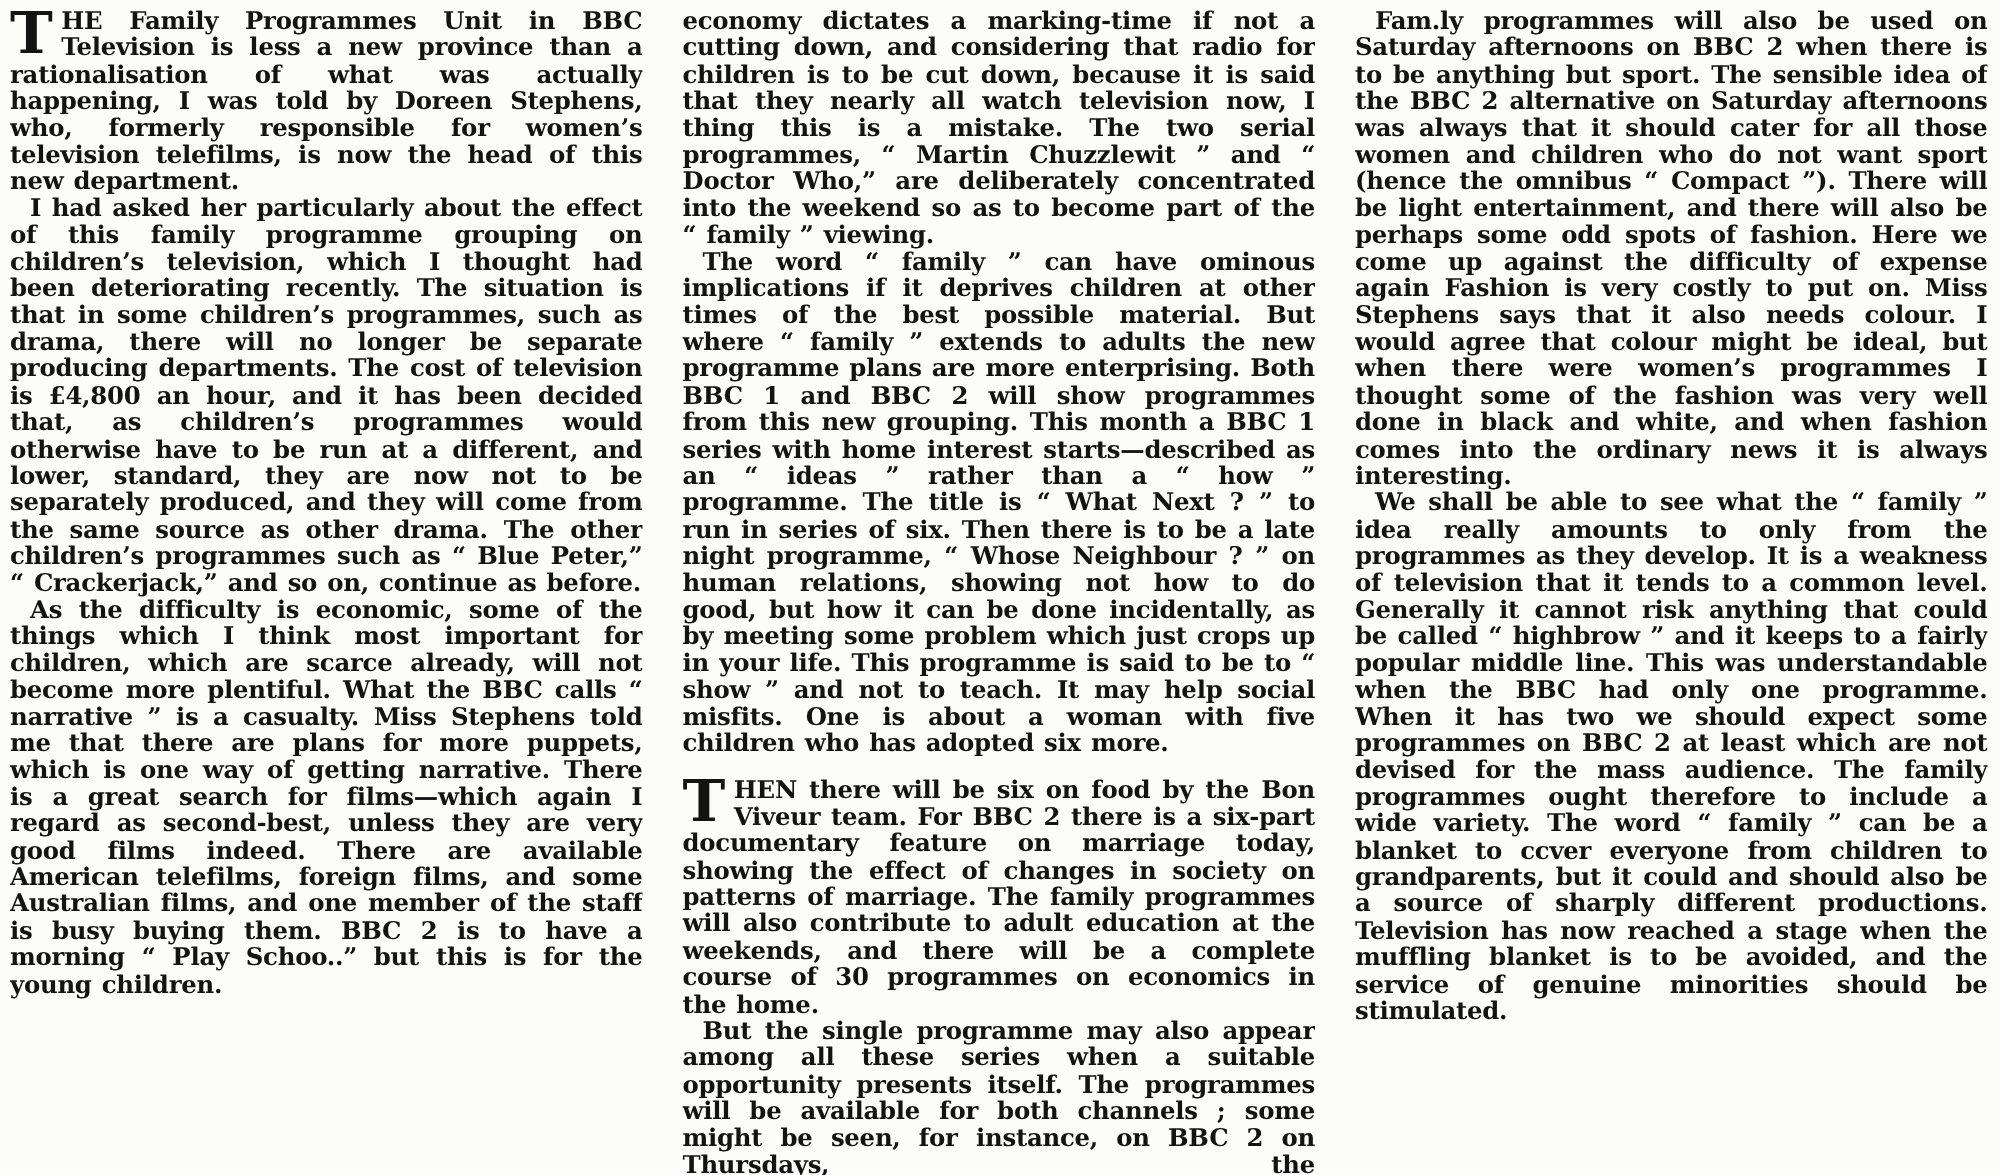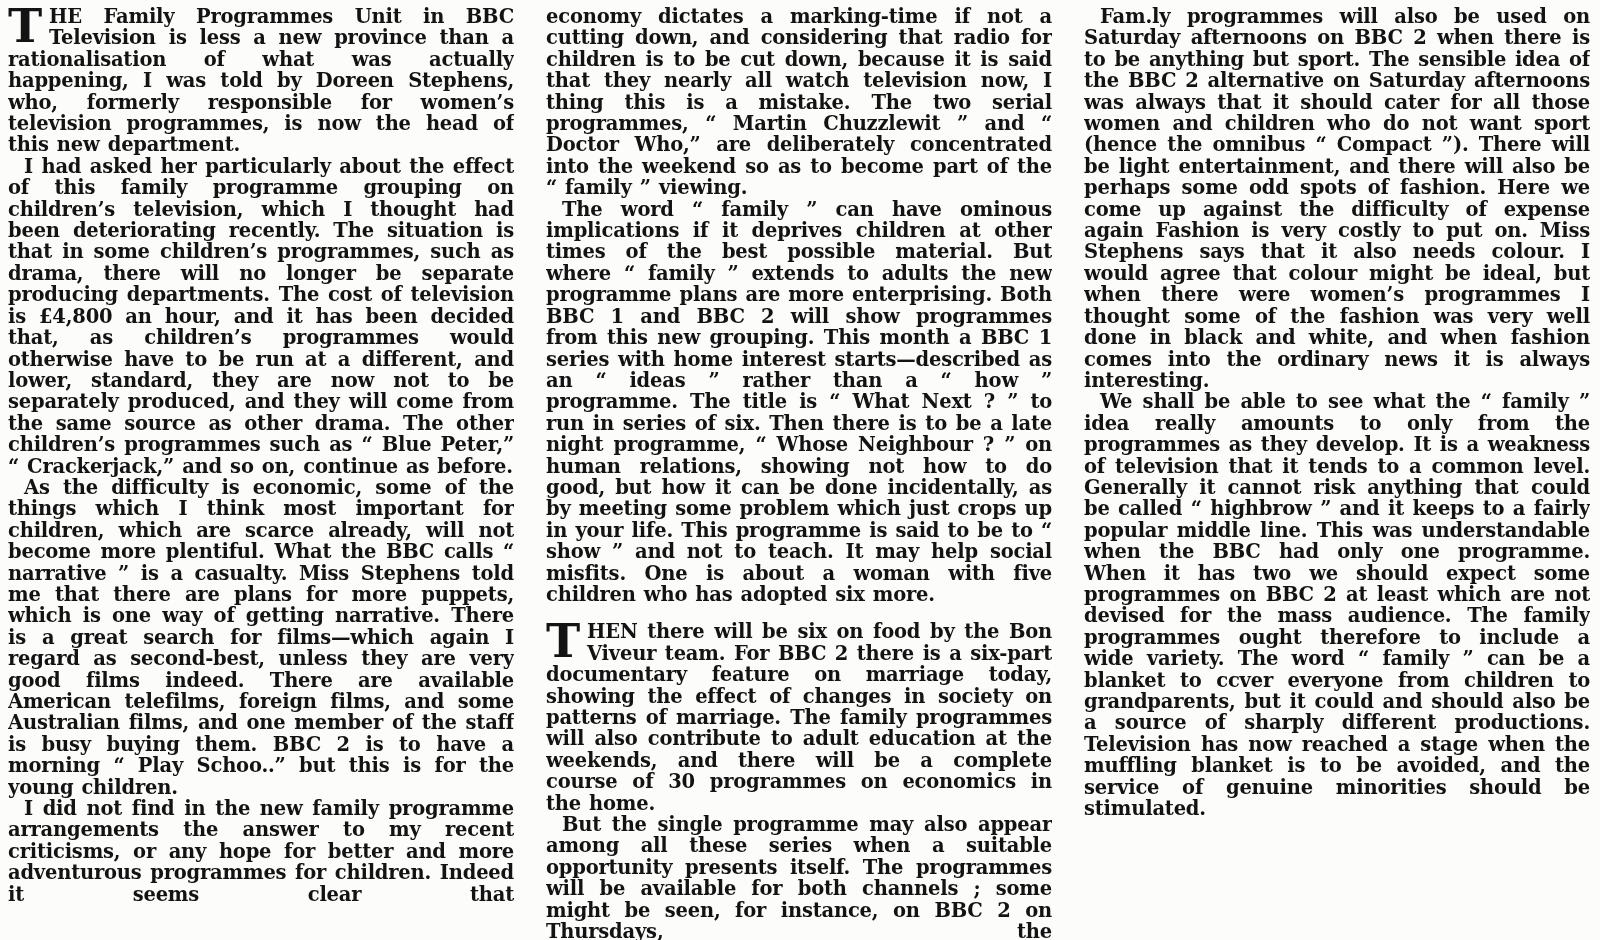--- a/index.html
+++ b/index.html
@@ -47,25 +47,24 @@
     font-weight: 700;
   }
 </style>
 </head>
 <body>
 
 <div class="page">
 
   <div class="col">
     <p class="para">
-      <span class="dropcap">T</span><span>HE Family Programmes Unit in BBC Television is less a new province than a rationalisation of what was actually happening, I was told by Doreen Stephens, who, formerly responsible for women’s television programmes, is now the head of this new department.</span>
+      <span class="dropcap">T</span><span>HE Family Programmes Unit in BBC Television is less a new province than a rationalisation of what was actually happening, I was told by Doreen Stephens, who, formerly responsible for women’s television telefilms, is now the head of this new department.</span>
     </p>
     <p class="para indent">I had asked her particularly about the effect of this family programme grouping on children’s television, which I thought had been deteriorating recently. The situation is that in some children’s programmes, such as drama, there will no longer be separate producing departments. The cost of television is £4,800 an hour, and it has been decided that, as children’s programmes would otherwise have to be run at a different, and lower, standard, they are now not to be separately produced, and they will come from the same source as other drama. The other children’s programmes such as “ Blue Peter,” “ Crackerjack,” and so on, continue as before.</p>
     <p class="para indent">As the difficulty is economic, some of the things which I think most important for children, which are scarce already, will not become more plentiful. What the BBC calls “ narrative ” is a casualty. Miss Stephens told me that there are plans for more puppets, which is one way of getting narrative. There is a great search for films—which again I regard as second-best, unless they are very good films indeed. There are available American telefilms, foreign films, and some Australian films, and one member of the staff is busy buying them. BBC 2 is to have a morning “ Play Schoo..” but this is for the young children.</p>
-    <p class="para indent cont-end">I did not find in the new family programme arrangements the answer to my recent criticisms, or any hope for better and more adventurous programmes for children. Indeed it seems clear that</p>
   </div>
 
   <div class="col">
     <p class="para">economy dictates a marking-time if not a cutting down, and considering that radio for children is to be cut down, because it is said that they nearly all watch television now, I thing this is a mistake. The two serial programmes, “ Martin Chuzzlewit ” and “ Doctor Who,” are deliberately concentrated into the weekend so as to become part of the “ family ” viewing.</p>
     <p class="para indent">The word “ family ” can have ominous implications if it deprives children at other times of the best possible material. But where “ family ” extends to adults the new programme plans are more enterprising. Both BBC 1 and BBC 2 will show programmes from this new grouping. This month a BBC 1 series with home interest starts—described as an “ ideas ” rather than a “ how ” programme. The title is “ What Next ? ” to run in series of six. Then there is to be a late night programme, “ Whose Neighbour ? ” on human relations, showing not how to do good, but how it can be done incidentally, as by meeting some problem which just crops up in your life. This programme is said to be to “ show ” and not to teach. It may help social misfits. One is about a woman with five children who has adopted six more.</p>
     <p class="para gap-top">
       <span class="dropcap">T</span><span>HEN there will be six on food by the Bon Viveur team. For BBC 2 there is a six-part documentary feature on marriage today, showing the effect of changes in society on patterns of marriage. The family programmes will also contribute to adult education at the weekends, and there will be a complete course of 30 programmes on economics in the home.</span>
     </p>
     <p class="para indent cont-end">But the single programme may also appear among all these series when a suitable opportunity presents itself. The programmes will be available for both channels ; some might be seen, for instance, on BBC 2 on Thursdays, the</p>
   </div>

